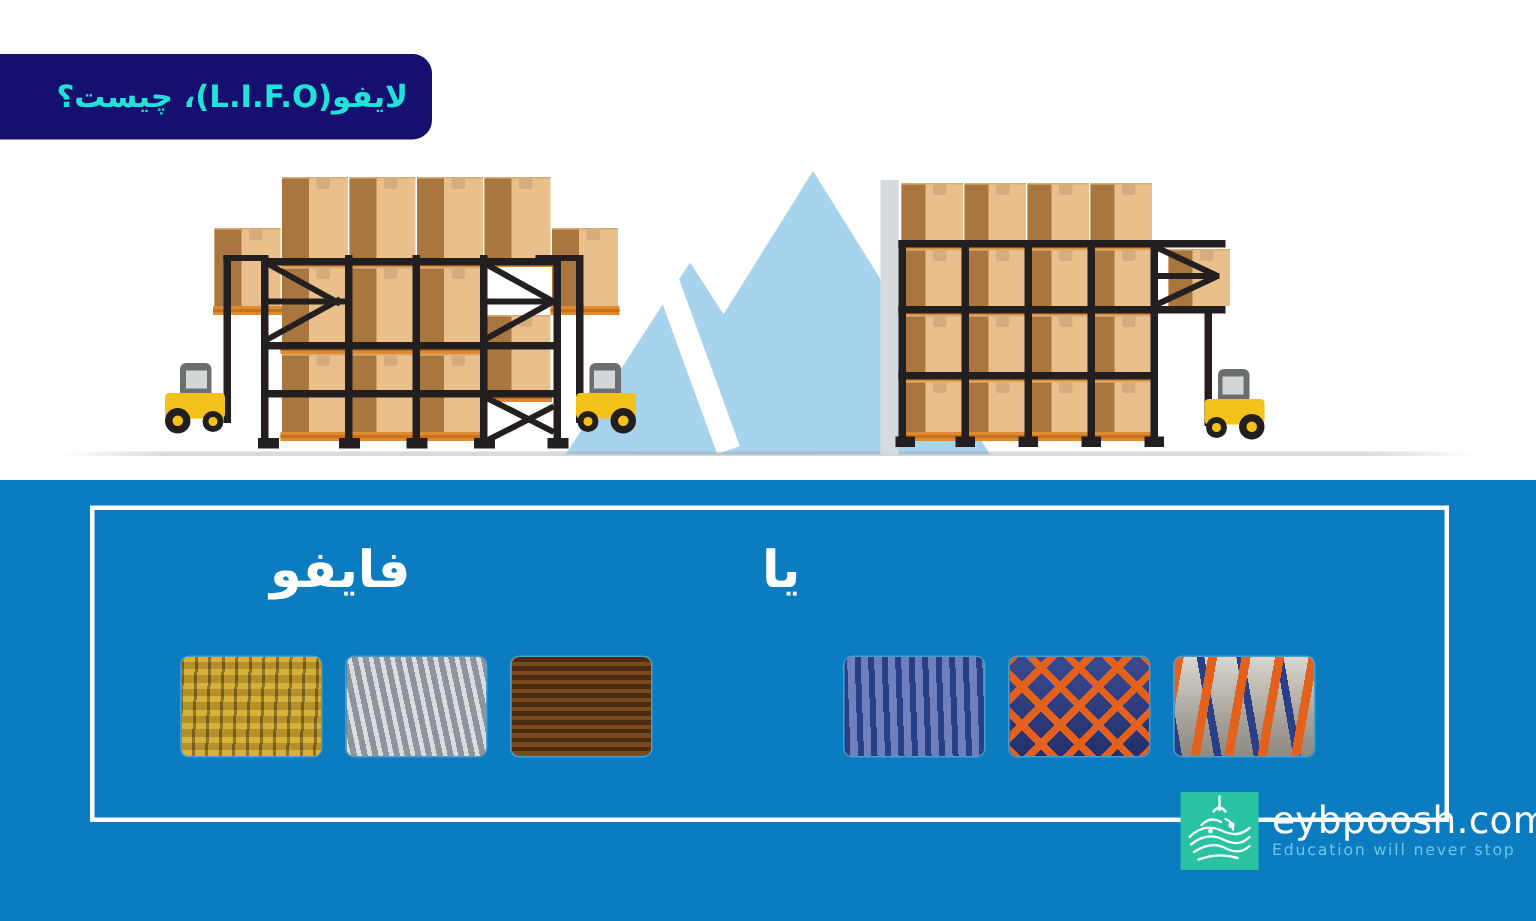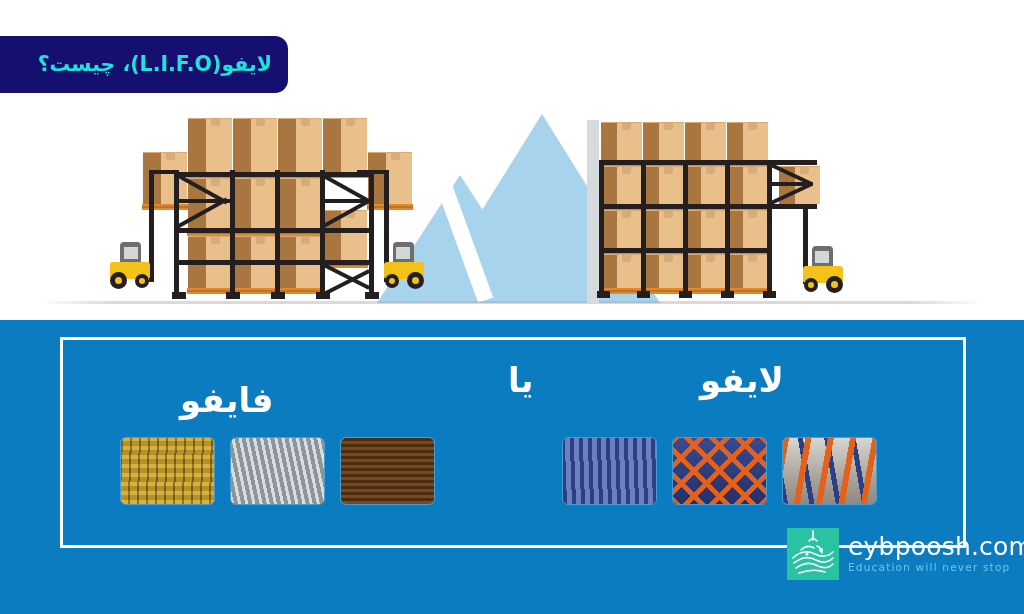--- a/index.html
+++ b/index.html
@@ -190,21 +190,21 @@
   }
   .panel-label {
     position: absolute;
     color: #ffffff;
     font-weight: bold;
     font-size: 34px;
     direction: rtl;
     line-height: 1;
     white-space: nowrap;
   }
-  #label-fifo { left: 180px; top: 363px; margin-top: 20px; }
+  #label-fifo { left: 180px; top: 363px; }
   #label-or   { left: 508px; top: 363px; }
   #label-lifo { left: 700px; top: 363px; }
 
   .thumb {
     position: absolute;
     top: 437px;
     width: 95px; height: 68px;
     border-radius: 6px;
     overflow: hidden;
     border: 1px solid rgba(255,255,255,0.25);
@@ -541,21 +541,20 @@
     </div>
 
   </div>
 
   <div id="blue-panel">
     <div id="panel-border"></div>
   </div>
 
   <div class="panel-label" id="label-fifo">فایفو</div>
   <div class="panel-label" id="label-or">یا</div>
-  <div class="panel-label" id="label-lifo">لایفو</div>
 
   <div class="thumb" style="left:120px;">
     <div class="inner art-yellow-rack"></div>
   </div>
   <div class="thumb" style="left:230px;">
     <div class="inner art-conveyor"></div>
   </div>
   <div class="thumb" style="left:340px;">
     <div class="inner art-yellow-deck"></div>
   </div>

